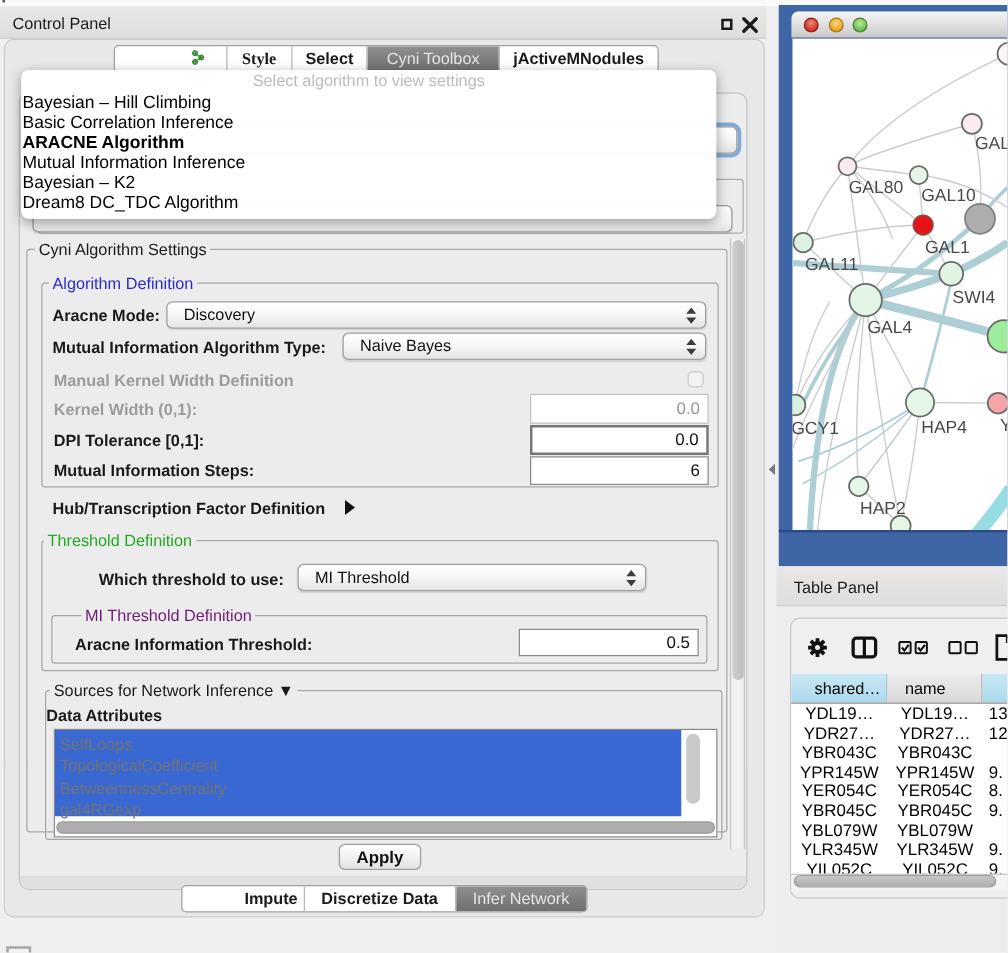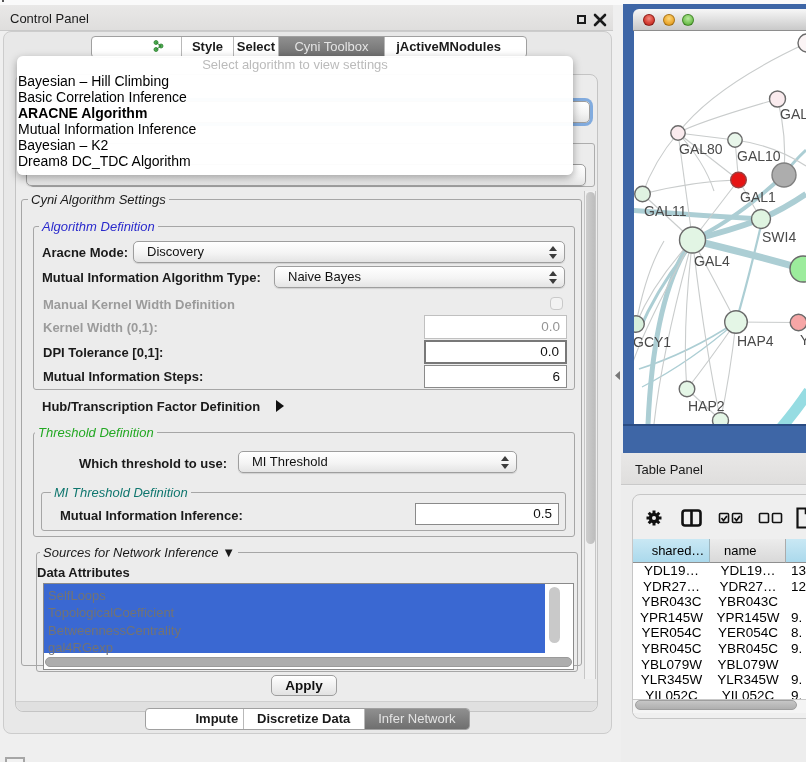--- a/index.html
+++ b/index.html
@@ -3,21 +3,21 @@
 <meta charset="utf-8">
 <style>
 * { margin:0; padding:0; box-sizing:border-box; }
 html,body { width:806px; height:762px; overflow:hidden; background:#EFEFEF;
   font-family:"Liberation Sans", sans-serif; }
 .abs { position:absolute; }
 #page { position:relative; width:806px; height:762px; overflow:hidden; }
 .b { font-weight:bold; }
 .lbl { position:absolute; font-size:13px; color:#1A1A1A; white-space:nowrap; }
 .grp { position:absolute; border:1px solid #A6A6A6; border-radius:3px; }
-.gtitle { position:absolute; top:-8px; font-size:13px; background:#ECECEC; padding:0 3px; white-space:nowrap;font-style:italic; }
+.gtitle { position:absolute; top:-8px; font-size:13px; background:#ECECEC; padding:0 3px; white-space:nowrap; }
 .combo { position:absolute; height:22px; border:1px solid #9E9E9E; border-radius:5px;
   background:linear-gradient(#FFFFFF,#F4F4F4 55%,#E4E4E4); box-shadow:0 1px 1px rgba(0,0,0,0.12);
   font-size:13px; line-height:20px; padding-left:13px; color:#111; }
 .arr { position:absolute; width:0; height:0; border-left:4px solid transparent; border-right:4px solid transparent; }
 .arr.up { border-bottom:5px solid #3c3c3c; }
 .arr.dn { border-top:5px solid #3c3c3c; }
 .tf { position:absolute; background:#FFF; font-size:13.5px; text-align:right;
   padding-right:6px; color:#111; }
 .seg { position:absolute; display:flex; background:#FFF; border:1px solid #A0A0A0;
   border-radius:4px; overflow:hidden; height:22px; }
@@ -50,22 +50,22 @@
 <div class="grp" style="left:30px;top:143px;width:565px;height:44px;border-color:#ADADAD;"></div>
 <div class="combo" style="left:26px;top:164px;width:560px;"></div>
 
 <div class="seg" style="left:91px;top:36px;width:436px;">
   <div style="width:89px;"><svg width="12" height="12" viewBox="0 0 12 12" style="vertical-align:-1px;">
           <circle cx="3" cy="2.5" r="2" fill="#4CAF50" stroke="#2E7D32" stroke-width="0.8"></circle>
           <circle cx="8" cy="6" r="2" fill="#4CAF50" stroke="#2E7D32" stroke-width="0.8"></circle>
           <circle cx="3" cy="9.5" r="2" fill="#4CAF50" stroke="#2E7D32" stroke-width="0.8"></circle>
           <path d="M3 2.5 L8 6 L3 9.5" stroke="#2E7D32" stroke-width="0.9" fill="none"></path>
         </svg> Network</div>
-  <div style="width:52px;">Style</div>
-  <div style="width:45px;">Select</div>
+  <div style="width:52px;font-family:Liberation Serif, serif;">Style</div>
+  <div style="width:61px;">Select</div>
   <div class="sel" style="width:106px;font-weight:normal;">Cyni Toolbox</div>
   <div style="width:128px;">jActiveMNodules</div>
 </div>
 
 <div class="grp" style="left:21px;top:199px;width:561px;height:467px;">
   <span class="gtitle" style="left:6px;color:#1A1A1A;">Cyni Algorithm Settings</span>
 </div>
 
 <div class="grp" style="left:33px;top:226px;width:542px;height:164px;">
   <span class="gtitle" style="left:5px;color:#2A2ACC;">Algorithm Definition</span>
@@ -100,23 +100,23 @@
 
 <div class="grp" style="left:33px;top:432px;width:542px;height:105px;">
   <span class="gtitle" style="left:1px;color:#23A823;">Threshold Definition</span>
 </div>
 <div class="lbl b" style="left:79px;top:456px;">Which threshold to use:</div>
 <div class="combo" style="left:238px;top:451px;width:279px;">MI Threshold
   <span class="arr up" style="right:7px;top:4px;"></span><span class="arr dn" style="right:7px;top:12px;"></span>
 </div>
 
 <div class="grp" style="left:41px;top:492px;width:525px;height:39px;">
-  <span class="gtitle" style="left:9px;color:#0f766e;">MI Threshold Definition</span>
-</div>
-<div class="lbl b" style="left:60px;top:508px;">Mutual Information Inference:</div>
+  <span class="gtitle" style="left:23px;color:#701a75;">MI Threshold Definition</span>
+</div>
+<div class="lbl b" style="left:60px;top:508px;">Aracne Information Threshold:</div>
 <div class="tf" style="left:415px;top:503px;width:144px;height:22px;border:1px solid #8A8A8A;line-height:20px;">0.5</div>
 
 <div class="grp" style="left:36px;top:552px;width:542px;height:120px;">
   <span class="gtitle" style="left:3px;color:#1A1A1A;">Sources for Network Inference <span style="font-size:13px;letter-spacing:0;">▼</span></span>
 </div>
 <div class="lbl b" style="left:37px;top:565px;">Data Attributes</div>
 
 <div class="abs" style="left:43px;top:583px;width:531px;height:87px;background:#FFF;border:1px solid #8A8A8A;"></div>
 <div class="abs" style="left:44px;top:584px;width:501px;height:69px;background:#3A68D2;"></div>
 <div class="abs" style="left:48px;top:587px;font-size:13px;color:#737373;line-height:17.4px;white-space:nowrap;">SelfLoops<br>TopologicalCoefficient<br>BetweennessCentrality<br>gal4RGexp</div>

